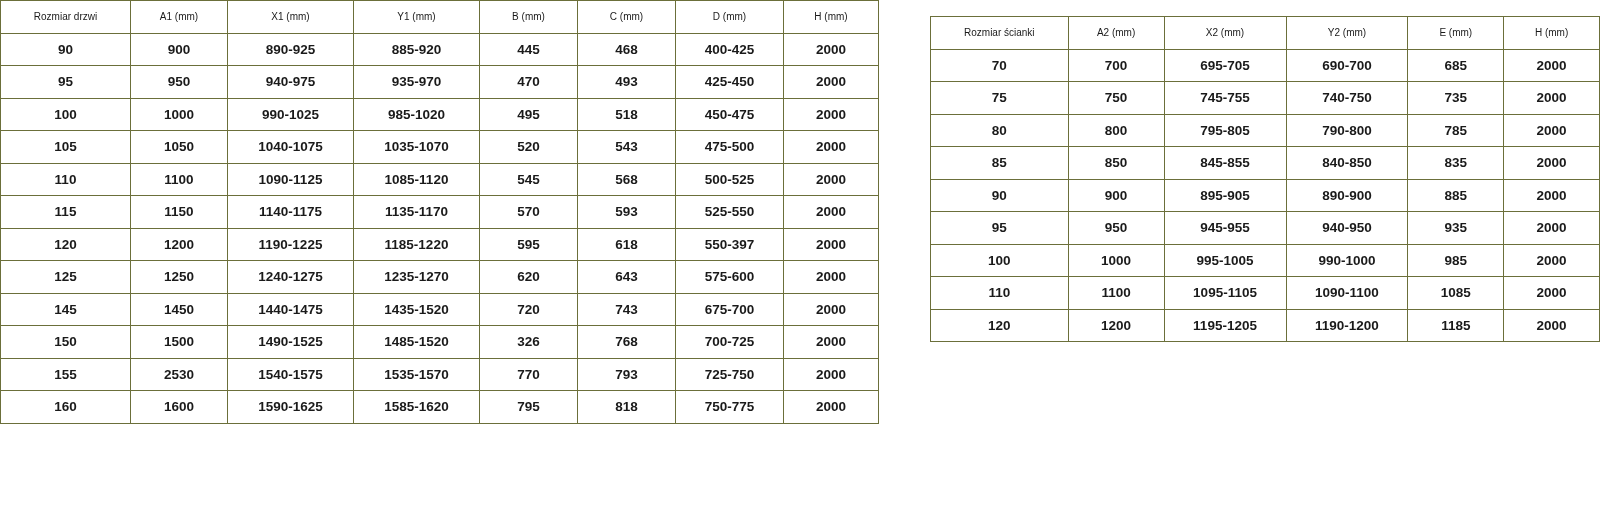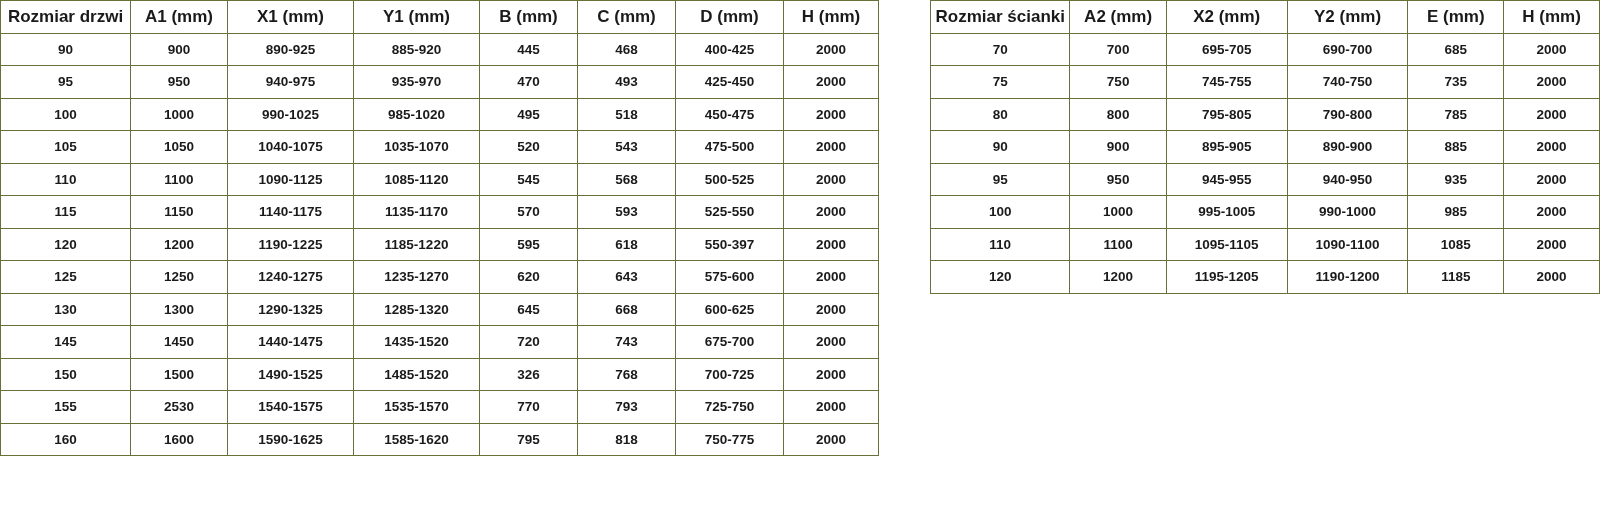--- a/index.html
+++ b/index.html
@@ -20,40 +20,40 @@
   }
   .table-wrap {
     position: absolute;
   }
   #doors-table-wrap {
     left: 0px;
     top: 0px;
   }
   #walls-table-wrap {
     left: 930px;
-    top: 0px;
+    top: 16px;
   }
   table.spec {
     border-collapse: collapse;
     table-layout: fixed;
   }
   table.spec th,
   table.spec td {
     border: 1px solid #6b6f3a;
     text-align: center;
     vertical-align: middle;
     color: #1a1a1a;
     font-size: 13.5px;
     padding: 0;
     height: 31.5px;
     white-space: nowrap;
   }
   table.spec th {
-    font-weight: bold;
-    font-size: 17px;
+    font-weight: normal;
+    font-size: 10px;
   }
   table.spec td {
     font-weight: bold;
   }
   
   #doors-table col.c0 { width: 130px; }
   #doors-table col.c1 { width: 97px; }
   #doors-table col.c2 { width: 126px; }
   #doors-table col.c3 { width: 126px; }
   #doors-table col.c4 { width: 98px; }
@@ -172,30 +172,20 @@
           <td>125</td>
           <td>1250</td>
           <td>1240-1275</td>
           <td>1235-1270</td>
           <td>620</td>
           <td>643</td>
           <td>575-600</td>
           <td>2000</td>
         </tr>
         <tr>
-          <td>130</td>
-          <td>1300</td>
-          <td>1290-1325</td>
-          <td>1285-1320</td>
-          <td>645</td>
-          <td>668</td>
-          <td>600-625</td>
-          <td>2000</td>
-        </tr>
-        <tr>
           <td>145</td>
           <td>1450</td>
           <td>1440-1475</td>
           <td>1435-1520</td>
           <td>720</td>
           <td>743</td>
           <td>675-700</td>
           <td>2000</td>
         </tr>
         <tr>
@@ -271,20 +261,28 @@
         </tr>
         <tr>
           <td>80</td>
           <td>800</td>
           <td>795-805</td>
           <td>790-800</td>
           <td>785</td>
           <td>2000</td>
         </tr>
         <tr>
+          <td>85</td>
+          <td>850</td>
+          <td>845-855</td>
+          <td>840-850</td>
+          <td>835</td>
+          <td>2000</td>
+        </tr>
+        <tr>
           <td>90</td>
           <td>900</td>
           <td>895-905</td>
           <td>890-900</td>
           <td>885</td>
           <td>2000</td>
         </tr>
         <tr>
           <td>95</td>
           <td>950</td>

